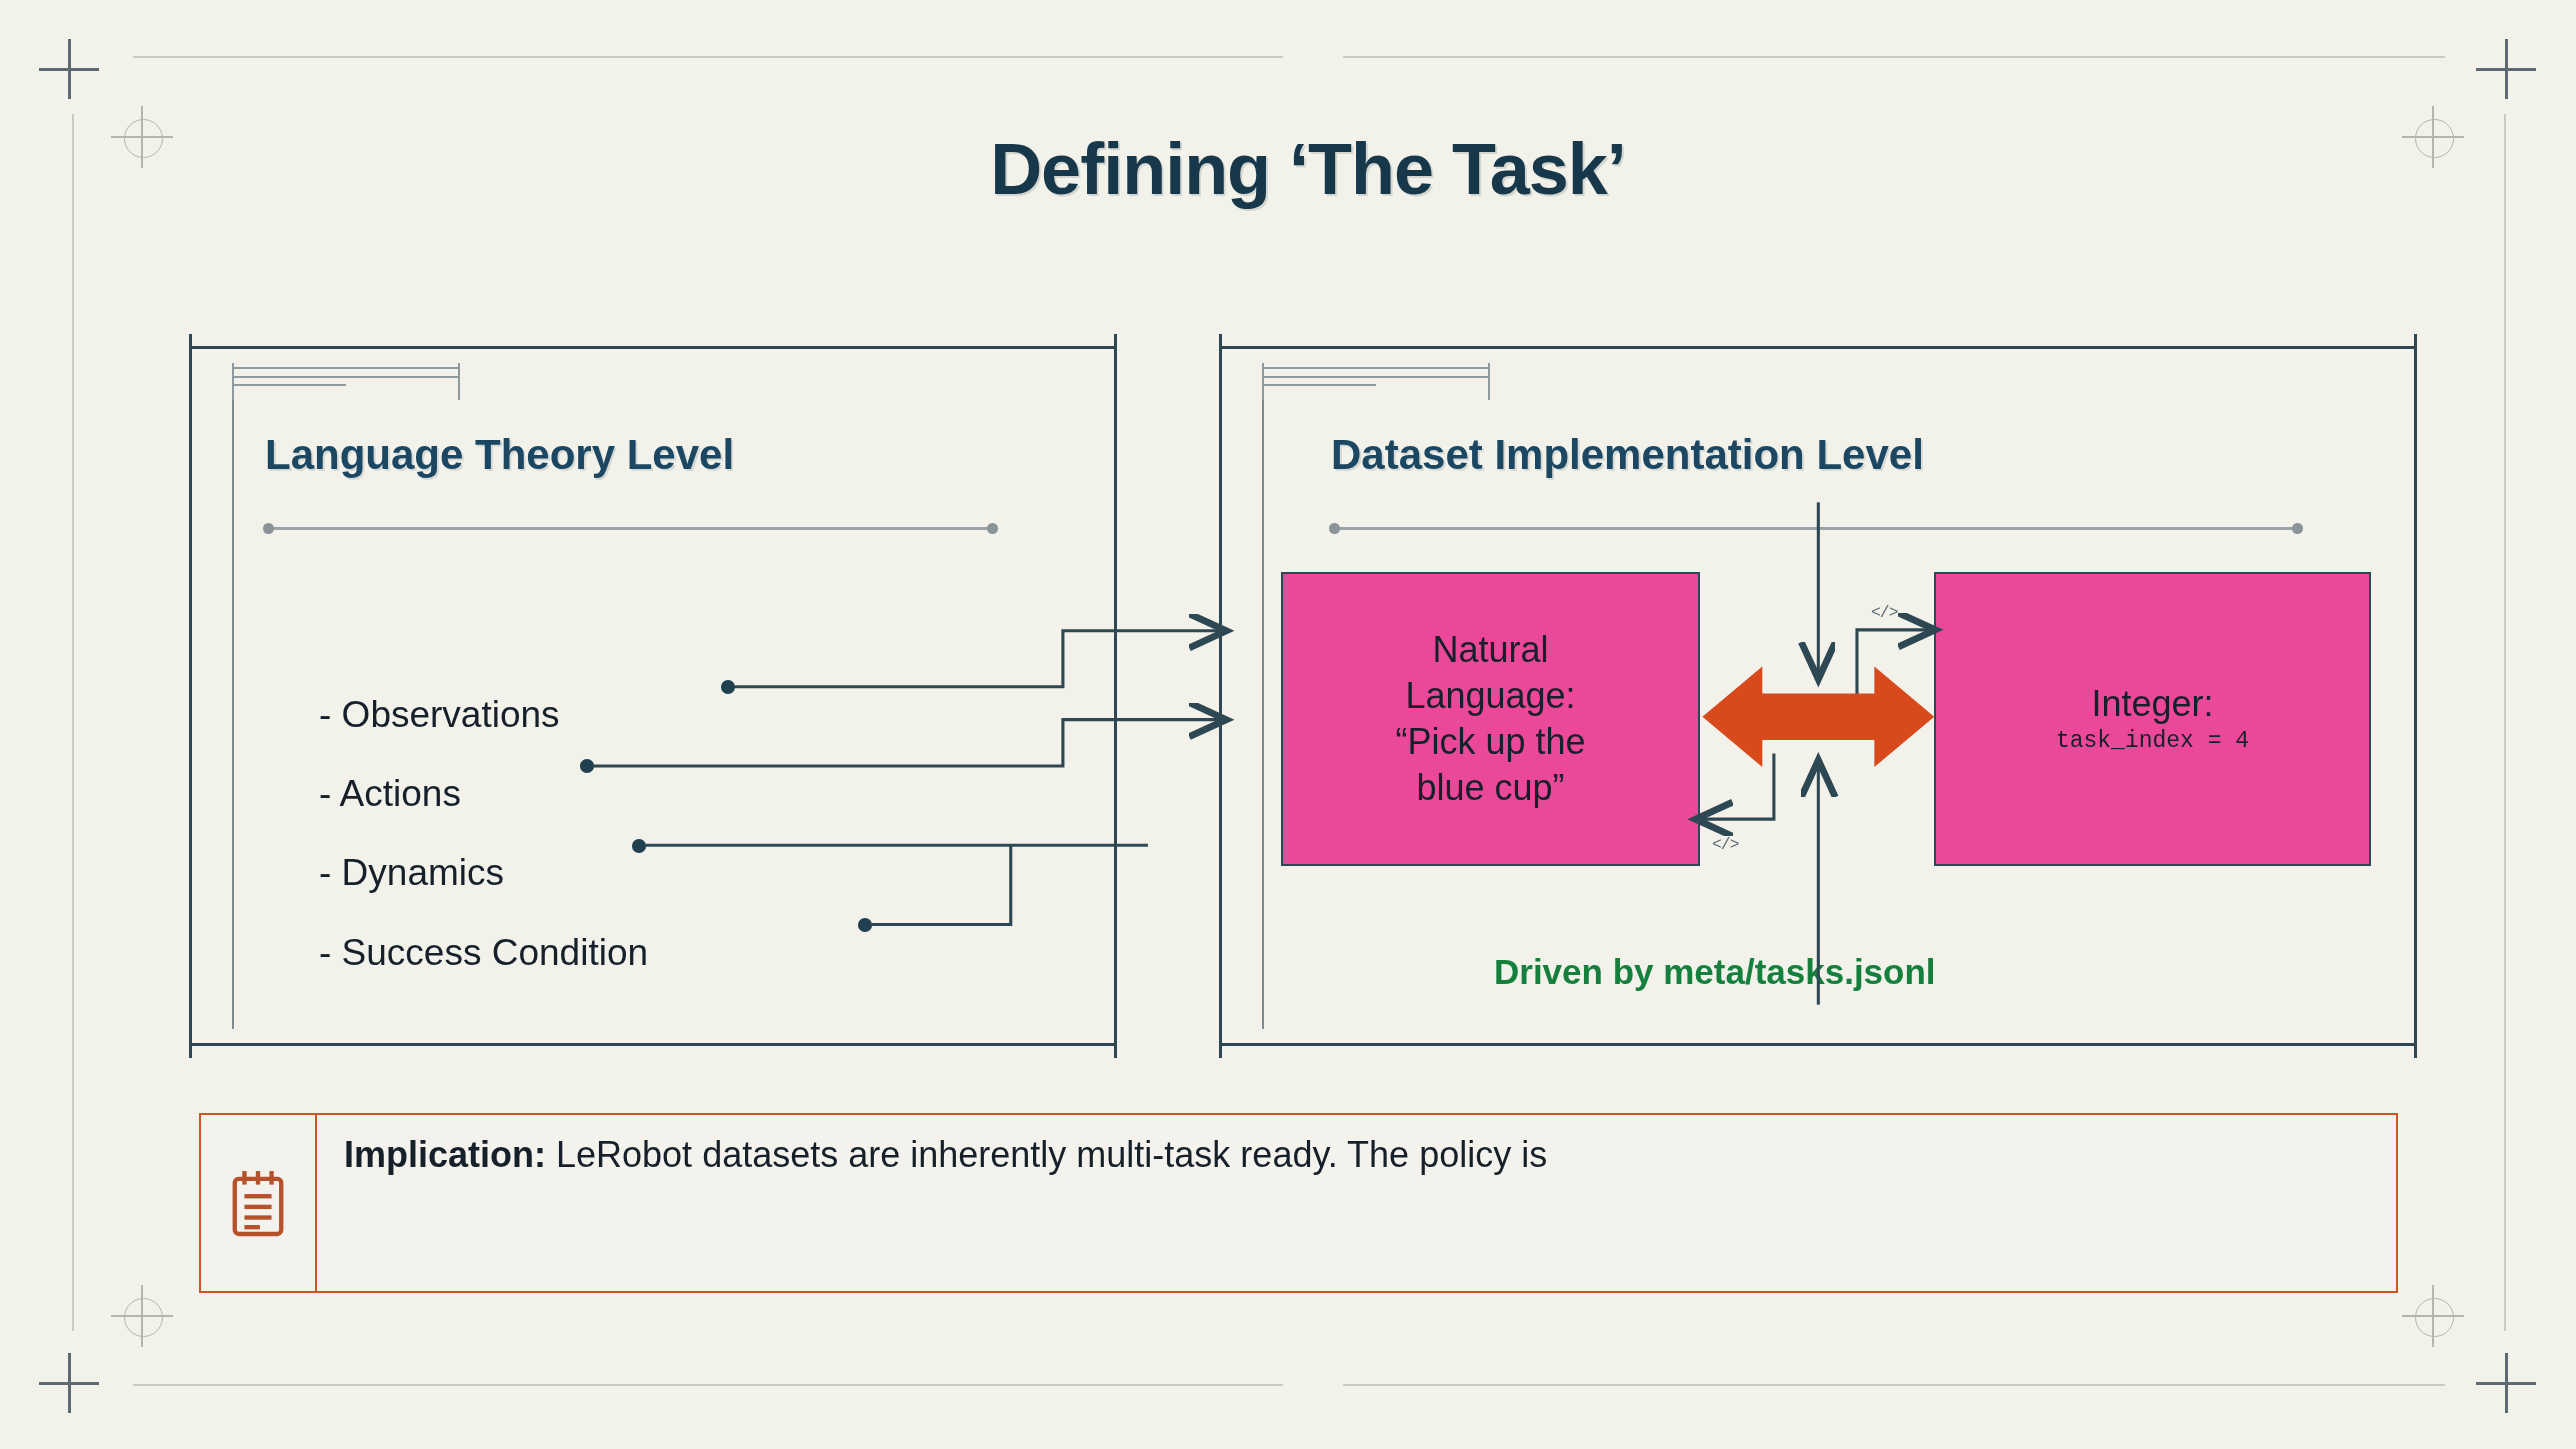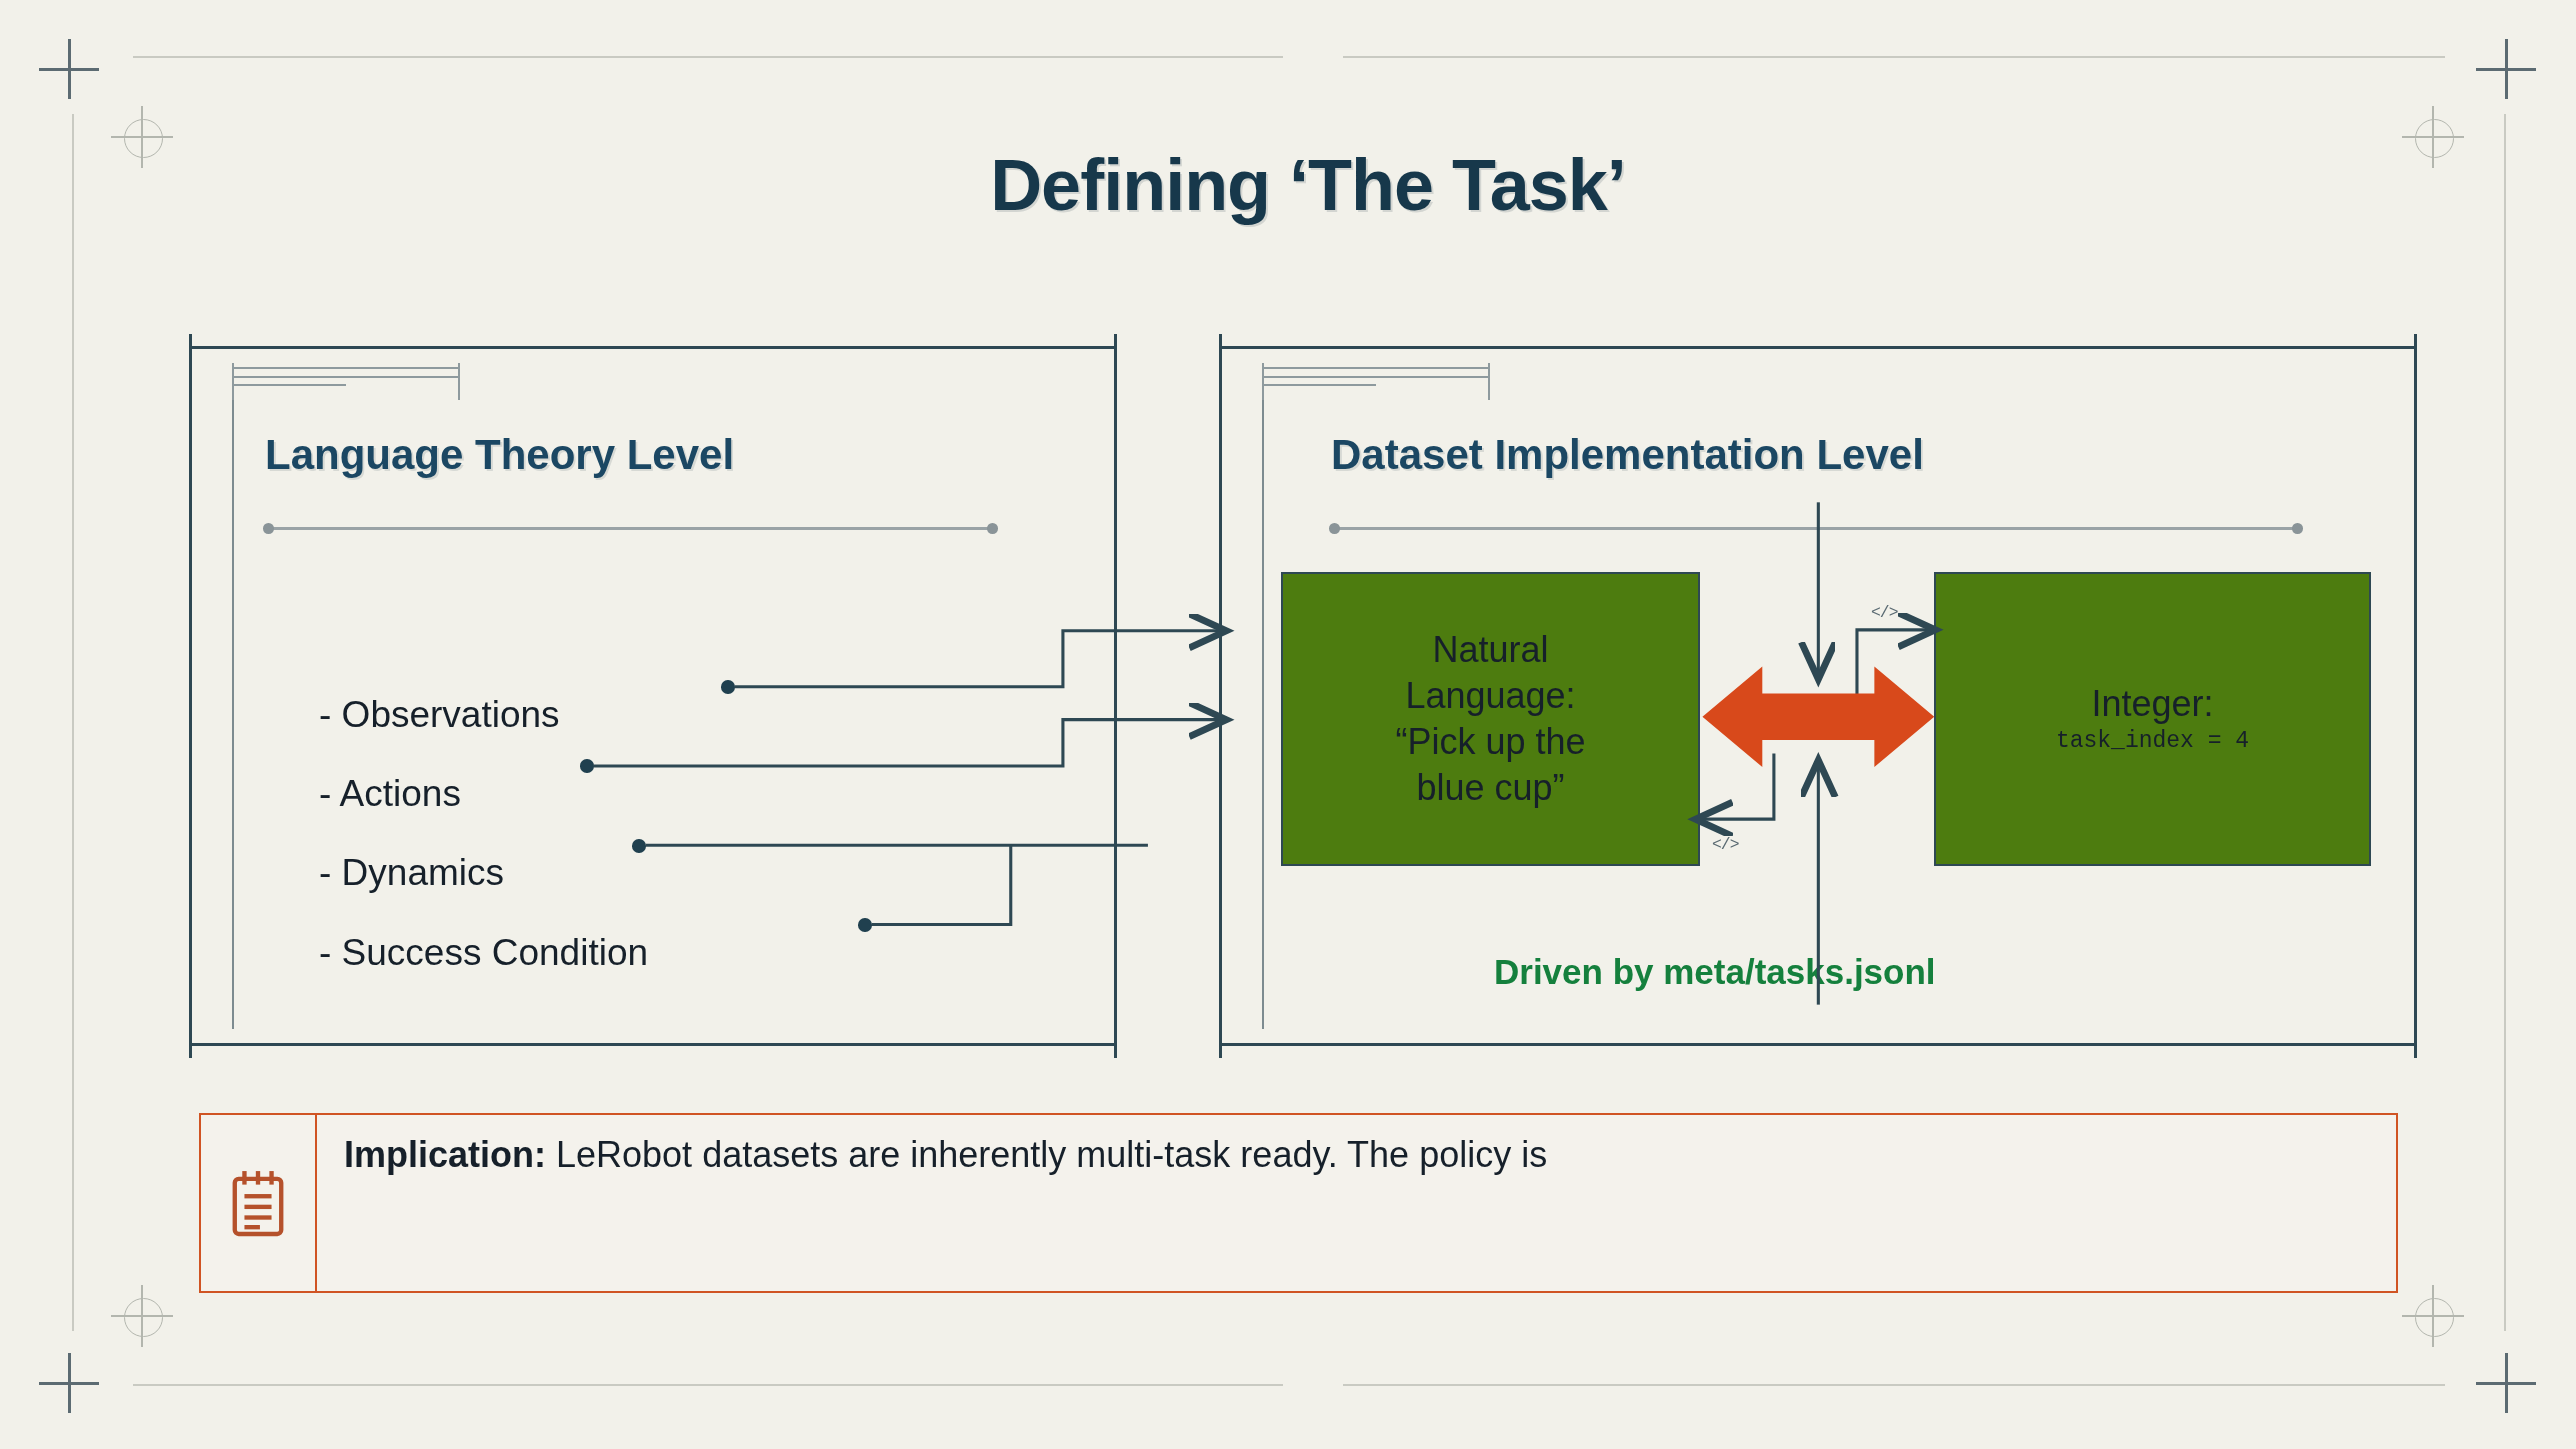--- a/index.html
+++ b/index.html
@@ -25,21 +25,21 @@
 
   .target{position:absolute;}
   .target .ring{position:absolute;left:50%;top:50%;width:37px;height:37px;margin:-18.4px 0 0 -18.4px;
      border:1.9px solid #b3b6ae;border-radius:50%;}
   .target:before,.target:after{content:"";position:absolute;background:#b3b6ae;}
   .target:before{left:50%;top:0;width:1.9px;height:100%;margin-left:-1px;}
   .target:after{top:50%;left:0;height:1.9px;width:100%;margin-top:-1px;}
 
   
   .title{
-    position:absolute;left:0;right:0;top:144px;
+    position:absolute;left:0;right:0;top:128px;
     text-align:center;
     font-size:72px;font-weight:bold;letter-spacing:-1px;
     color:#17384b;
     text-shadow:1.9px 1.9px 0 rgba(120,130,135,.25);
     padding-left:40px;
   }
 
   
   .panel{position:absolute;}
   .panel .edge{position:absolute;background:#2e4853;}
@@ -69,21 +69,21 @@
   
   .lead{position:absolute;font-size:37px;color:#16202a;white-space:nowrap;}
   .bullet{position:absolute;font-size:37px;color:#16202a;white-space:nowrap;margin-top:31px;}
   .dot{position:absolute;width:13.5px;height:13.5px;border-radius:50%;background:#20404f;}
 
   
   svg.wires{position:absolute;left:0;top:0;width:2576px;height:1449px;pointer-events:none;}
 
   
   .nodebox{
-    position:absolute;border:2.9px solid #2e4853;background:#4d7c0f;
+    position:absolute;border:2.9px solid #2e4853;background:#ec4899;
     display:flex;align-items:center;justify-content:center;text-align:center;
     font-size:36px;color:#16202a;line-height:1.28;
   }
   .nodebox .l1{display:block;}
 
   .caption{position:absolute;font-size:35px;color:#15803d;white-space:nowrap;font-weight:bold;}
 
   .codetag{position:absolute;font-family:"Liberation Mono",monospace;font-size:16.4px;color:#5a6a72;letter-spacing:-1px;}
 
   

